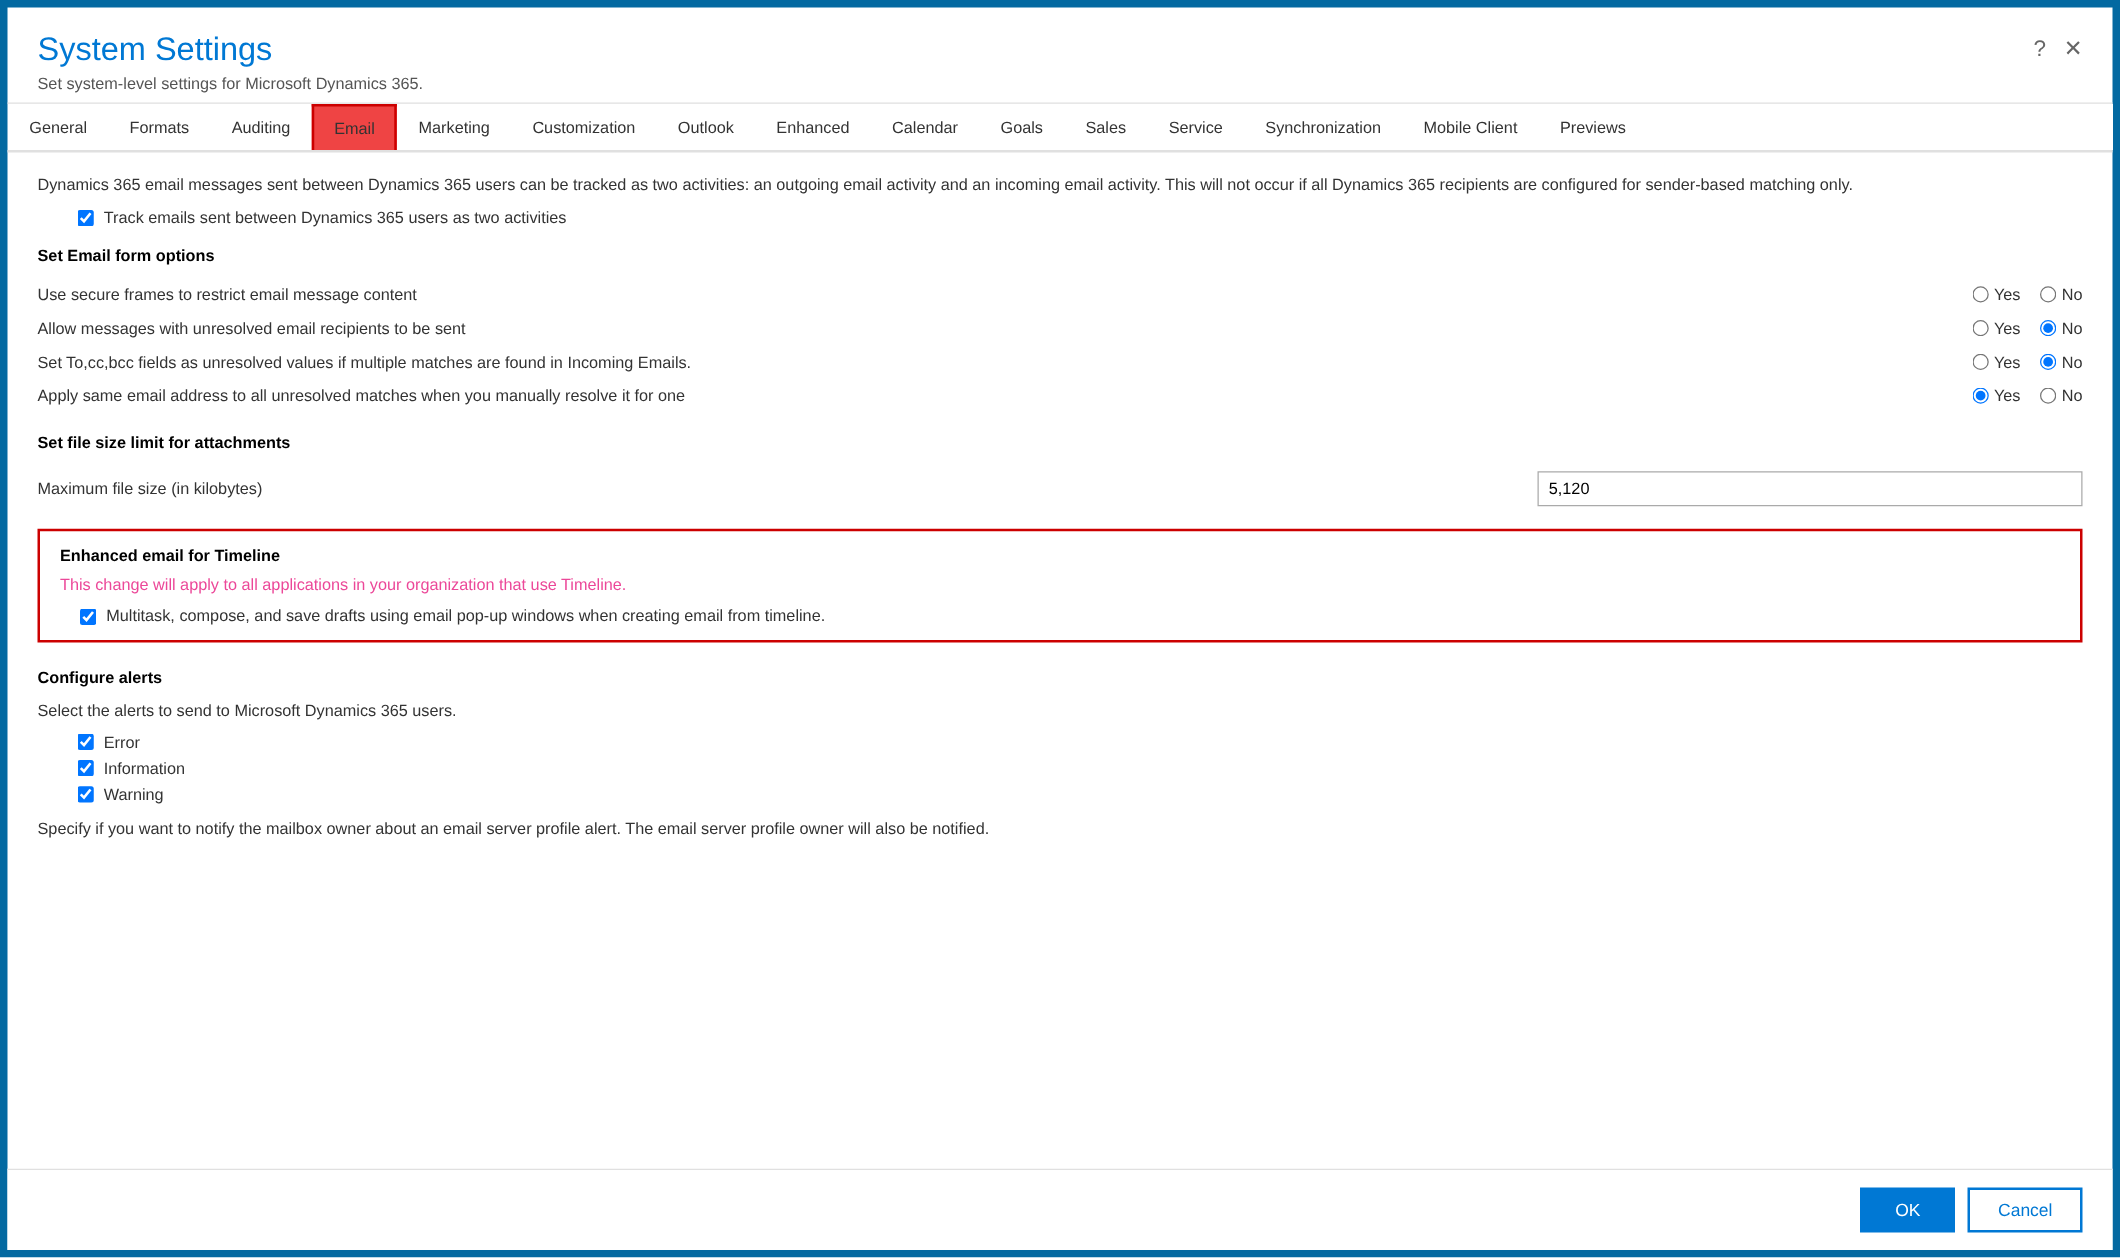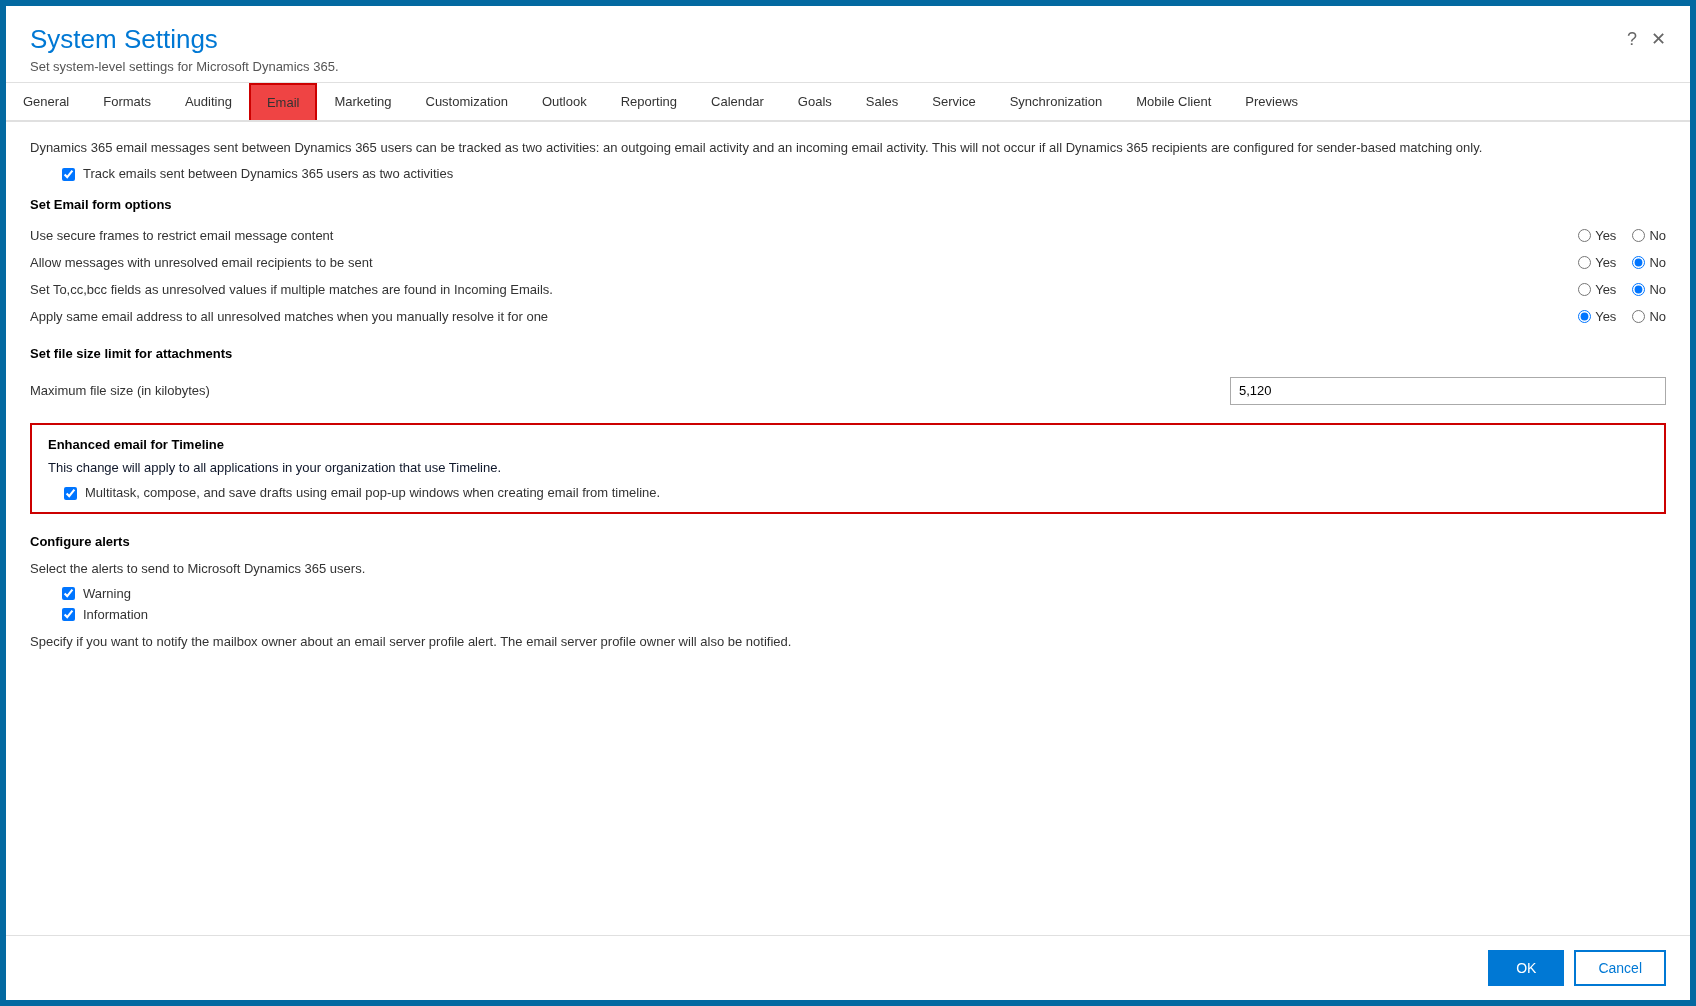--- a/index.html
+++ b/index.html
@@ -139,21 +139,21 @@
       background: #fff;
     }
     .enhanced-email-title {
       font-weight: 700;
       font-size: 13px;
       color: #000;
       margin-bottom: 8px;
     }
     .enhanced-email-desc {
       font-size: 13px;
-      color: #0f172a;
+      color: #ec4899;
       margin-bottom: 10px;
     }
     .indented-checkbox {
       display: flex;
       align-items: flex-start;
       gap: 8px;
       margin-left: 16px;
     }
     .indented-checkbox input[type="checkbox"] {
       margin-top: 2px;
@@ -227,21 +227,21 @@
 
   <div class="tabs-container">
 
   <div class="tab">General</div>
       <div class="tab">Formats</div>
       <div class="tab">Auditing</div>
       <div class="tab active">Email</div>
       <div class="tab">Marketing</div>
       <div class="tab">Customization</div>
       <div class="tab">Outlook</div>
-      <div class="tab">Reporting</div>
+      <div class="tab">Enhanced</div>
       <div class="tab">Calendar</div>
       <div class="tab">Goals</div>
       <div class="tab">Sales</div>
       <div class="tab">Service</div>
       <div class="tab">Synchronization</div>
       <div class="tab">Mobile Client</div>
       <div class="tab">Previews</div>
     </div>
 
   <div class="content-area">
@@ -295,26 +295,30 @@
       <div class="indented-checkbox">
         <input type="checkbox" id="enhancedEmail" checked="" style="">
         <label for="enhancedEmail">Multitask, compose, and save drafts using email pop-up windows when creating email from timeline.</label>
       </div>
     </div>
 
     <div class="alerts-section">
       <div class="section-heading">Configure alerts</div>
       <div class="section-text">Select the alerts to send to Microsoft Dynamics 365 users.</div>
       <div class="alert-checkbox-row">
-        <input type="checkbox" id="alertWarning" checked="" style="">
-        <label for="alertWarning">Warning</label>
+        <input type="checkbox" id="alertError" checked="" style="">
+        <label for="alertError">Error</label>
       </div>
       <div class="alert-checkbox-row">
         <input type="checkbox" id="alertInfo" checked="" style="">
         <label for="alertInfo">Information</label>
+      </div>
+      <div class="alert-checkbox-row">
+        <input type="checkbox" id="alertWarning" checked="" style="">
+        <label for="alertWarning">Warning</label>
       </div>
     </div>
 
     <div class="section-text" style="margin-top:10px;">Specify if you want to notify the mailbox owner about an email server profile alert. The email server profile owner will also be notified.</div>
   </div>
 
   <div class="dialog-footer">
     <button class="btn-ok">OK</button>
     <button class="btn-cancel">Cancel</button>
   </div>

